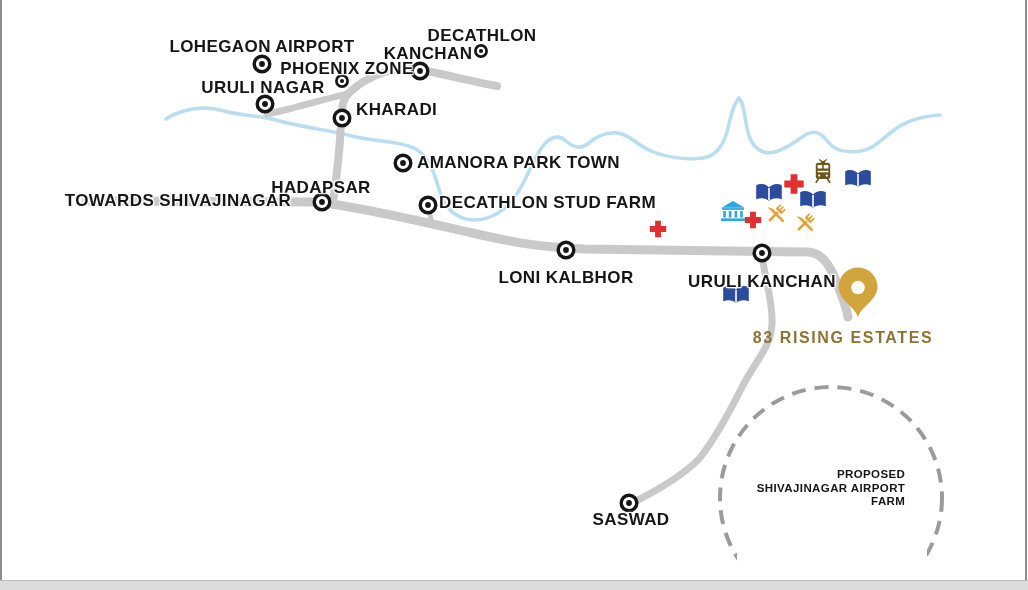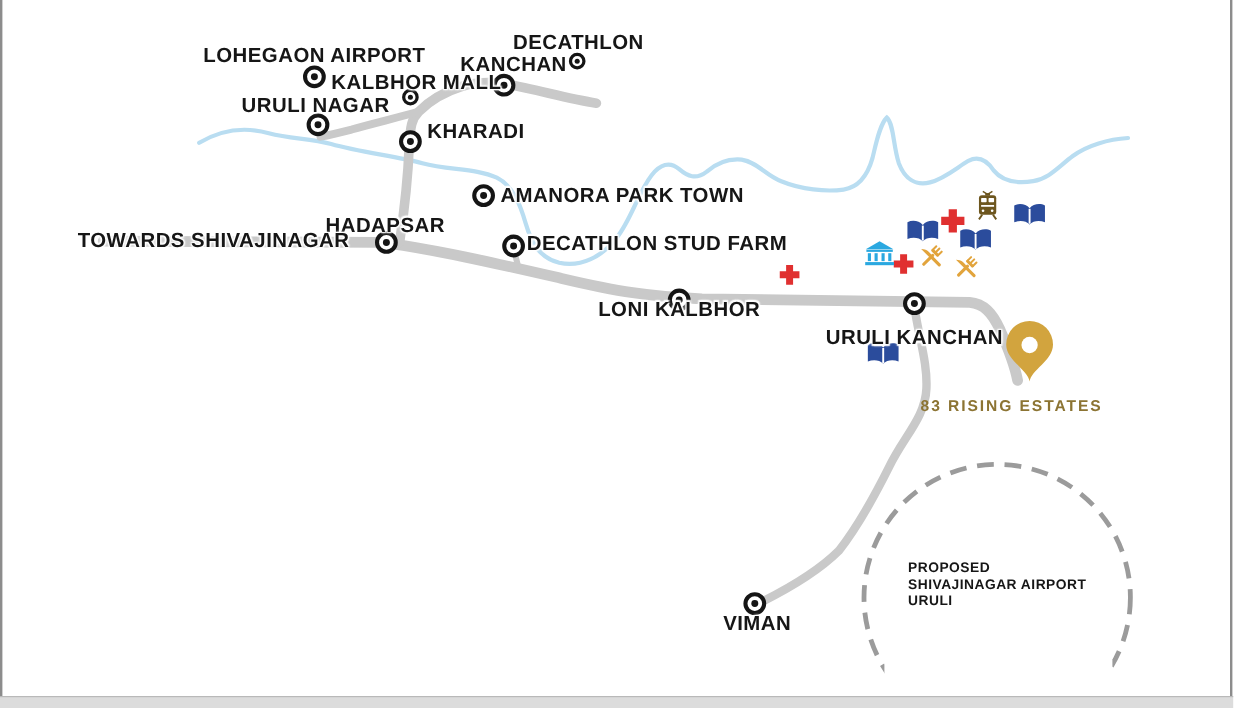--- a/index.html
+++ b/index.html
@@ -12,24 +12,24 @@
   .edge-bottom{position:absolute;left:0;top:580px;width:1028px;height:10px;background:#dcdcdc;border-top:1px solid #b9b9b9;}
   svg{position:absolute;left:0;top:0;}
   .lbl{
     position:absolute;transform:translate(-50%,-50%);
     font-weight:700;font-size:17px;letter-spacing:.4px;color:#161616;white-space:nowrap;
     text-shadow:0 0 3px #fff,0 0 3px #fff,1px 1px 1px #fff,-1px -1px 1px #fff,1px -1px 1px #fff,-1px 1px 1px #fff;
   }
   .lbl-left{transform:translate(0,-50%);}
   .brand{
     position:absolute;transform:translate(-50%,-50%);
-    font-weight:700;font-size:13px;letter-spacing:1.6px;color:#8c7433;white-space:nowrap;
+    font-weight:700;font-size:16px;letter-spacing:1.6px;color:#8c7433;white-space:nowrap;
   }
   .zone-text{
-    position:absolute;transform:translate(-50%,-50%);text-align:left;
+    position:absolute;transform:translate(-50%,-50%);text-align:right;
     font-weight:700;font-size:11.5px;line-height:13.5px;letter-spacing:.4px;color:#161616;
   }
 </style>
 </head>
 <body>
 
 <div class="map">
 
   <svg width="1028" height="590" viewBox="0 0 1028 590">
     <defs>
@@ -130,36 +130,36 @@
     <use href="#mk-b" transform="translate(428,205)"></use>
     <use href="#mk-b" transform="translate(566,250)"></use>
     <use href="#mk-b" transform="translate(762,253)"></use>
     <use href="#mk-b" transform="translate(629,503)"></use>
 
     <use href="#ic-pin" transform="translate(858,318)"></use>
   </svg>
 
   <div class="lbl" style="left:262px;top:47px">LOHEGAON AIRPORT</div>
   <div class="lbl" style="left:263px;top:88px">URULI NAGAR</div>
-  <div class="lbl" style="left:347px;top:69px">KALBHOR MALL</div>
+  <div class="lbl" style="left:347px;top:69px">PHOENIX ZONE</div>
   <div class="lbl" style="left:428px;top:54px">KANCHAN</div>
   <div class="lbl" style="left:482px;top:36px">DECATHLON</div>
   <div class="lbl lbl-left" style="left:356px;top:110px">KHARADI</div>
   <div class="lbl lbl-left" style="left:417px;top:163px">AMANORA PARK TOWN</div>
   <div class="lbl" style="left:321px;top:188px">HADAPSAR</div>
   <div class="lbl lbl-left" style="left:439px;top:203px">DECATHLON STUD FARM</div>
   <div class="lbl" style="left:178px;top:201px">TOWARDS SHIVAJINAGAR</div>
-  <div class="lbl" style="left:566px;top:258px">LONI KALBHOR</div>
+  <div class="lbl" style="left:566px;top:278px">LONI KALBHOR</div>
   <div class="lbl" style="left:762px;top:282px">URULI KANCHAN</div>
-  <div class="lbl" style="left:631px;top:520px">VIMAN</div>
+  <div class="lbl" style="left:631px;top:520px">SASWAD</div>
 
   <div class="brand" style="left:843px;top:338px">83 RISING ESTATES</div>
 
   <div class="zone-text" style="left:831px;top:488px">
     <div>PROPOSED</div>
     <div>SHIVAJINAGAR AIRPORT</div>
-    <div>URULI</div>
+    <div>FARM</div>
   </div>
 
   <div class="edge-left"></div>
   <div class="edge-right"></div>
   <div class="edge-bottom"></div>
 </div>
 
 </body></html>

